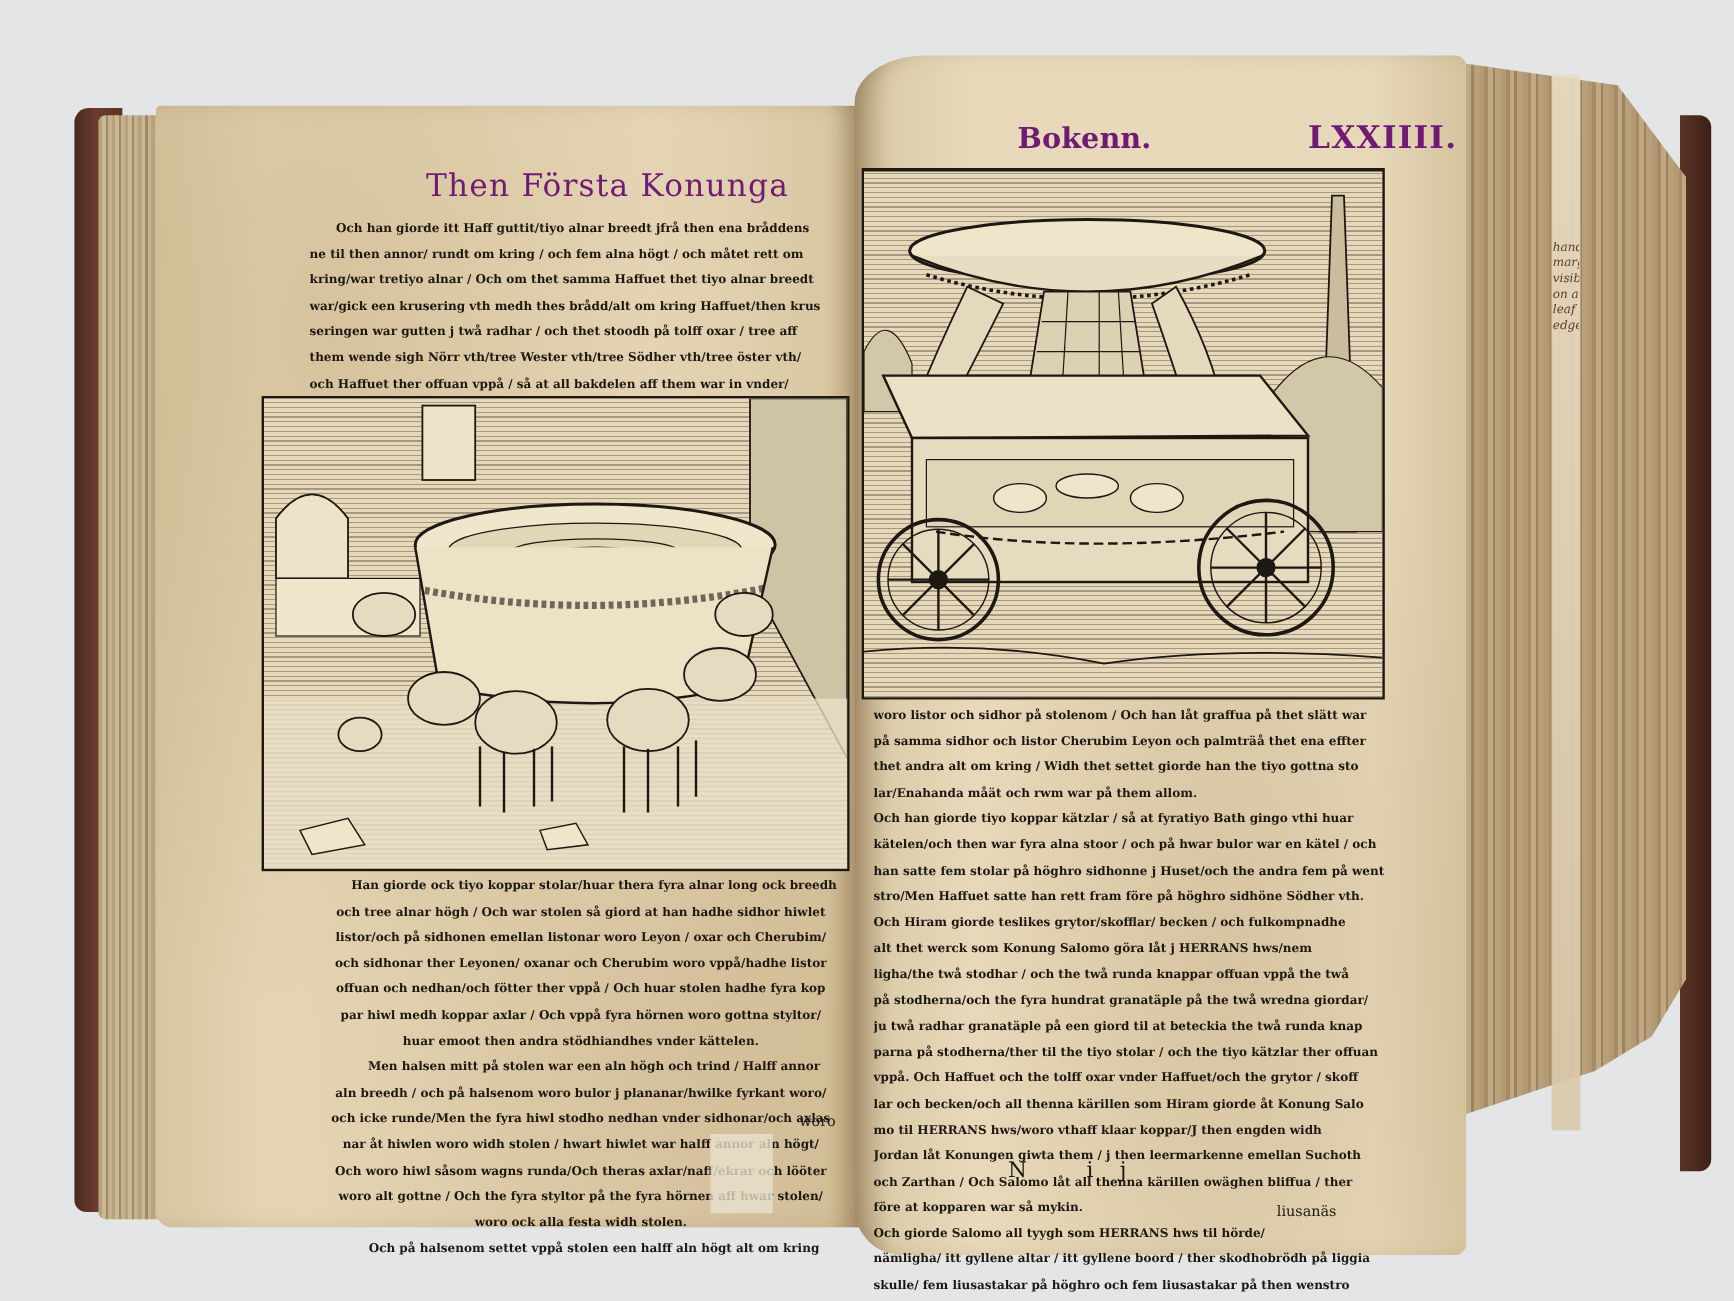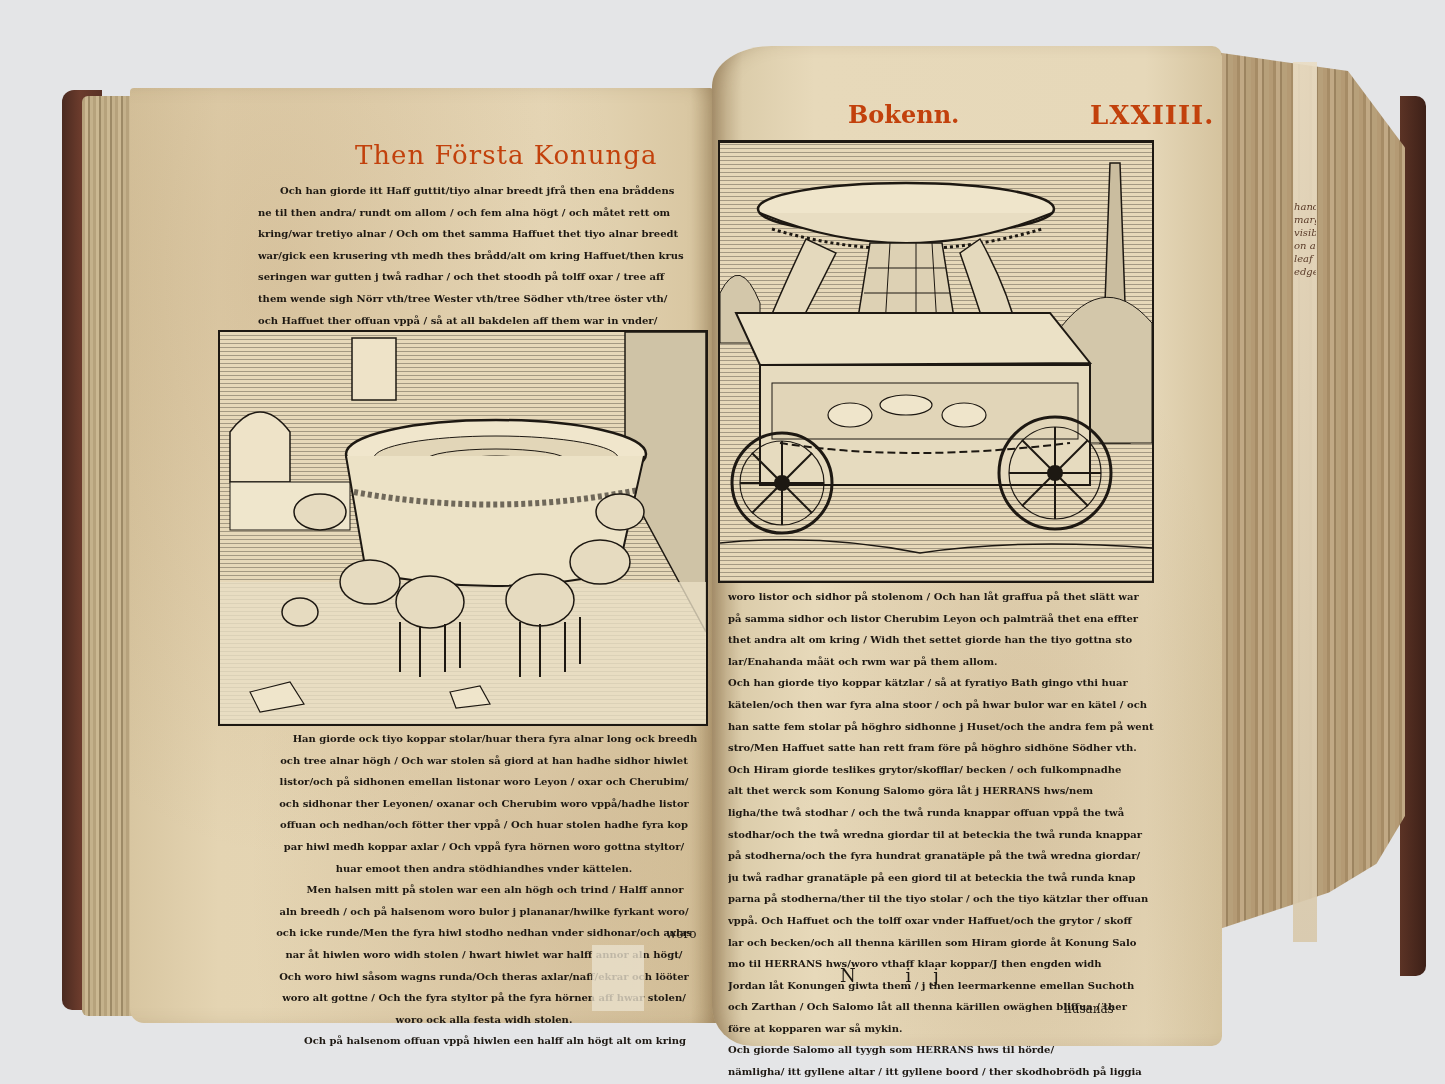--- a/index.html
+++ b/index.html
@@ -62,21 +62,21 @@
     opacity:.9;
   }
   .ms-text {
     position:absolute; left:1294px; top:200px; width:22px; height:260px;
     font-family:"DejaVu Serif", serif; font-style:italic;
     font-size:10px; line-height:13px; color:#5a3b28; overflow:hidden;
   }
 
   
   .running-head {
-    position:absolute; font-family:"DejaVu Serif", serif; color:#c2410c;
+    position:absolute; font-family:"DejaVu Serif", serif; color:#701a75;
     font-weight:bold;
   }
   .head-left { left:355px; top:140px; font-size:26px; font-weight:normal; letter-spacing:1px; }
   .head-right-a { left:848px; top:100px; font-size:24px; }
   .head-right-b { left:1090px; top:100px; font-size:26px; letter-spacing:1px; }
 
   .text-block {
     position:absolute; color:#1d1812;
     font-family:"DejaVu Serif", serif;
     font-size:10px; line-height:21.6px;
@@ -126,21 +126,21 @@
   <div class="page-left"></div>
   <div class="edge-right"></div>
   <div class="ms-strip"></div>
   <div class="ms-text">handwritten marginalia visible on a leaf edge</div>
   <div class="page-right"></div>
 
   <div class="running-head head-left">Then Första Konunga</div>
 
   <div class="text-block tb-left-top">
     <div class="indent">Och han giorde itt Haff guttit/tiyo alnar breedt jfrå then ena bråddens</div>
-    <div>ne til then andra/ rundt om allom / och fem alna högt / och måtet rett om</div>
+    <div>ne til then annor/ rundt om kring / och fem alna högt / och måtet rett om</div>
     <div>kring/war tretiyo alnar / Och om thet samma Haffuet thet tiyo alnar breedt</div>
     <div>war/gick een krusering vth medh thes brådd/alt om kring Haffuet/then krus</div>
     <div>seringen war gutten j twå radhar / och thet stoodh på tolff oxar / tree aff</div>
     <div>them wende sigh Nörr vth/tree Wester vth/tree Södher vth/tree öster vth/</div>
     <div>och Haffuet ther offuan vppå / så at all bakdelen aff them war in vnder/</div>
     <div>Tiockheten aff thy war een twäär hand/och brådden ther vppå war såsom</div>
     <div>brådden på en beghare/såsom een vthsprungen roos/och tw tusende Bath</div>
     <div>gick ther vthi.</div>
   </div>
 
@@ -199,21 +199,21 @@
     <div>offuan och nedhan/och fötter ther vppå / Och huar stolen hadhe fyra kop</div>
     <div>par hiwl medh koppar axlar / Och vppå fyra hörnen woro gottna styltor/</div>
     <div>huar emoot then andra stödhiandhes vnder kättelen.</div>
     <div class="indent">Men halsen mitt på stolen war een aln högh och trind / Halff annor</div>
     <div>aln breedh / och på halsenom woro bulor j plananar/hwilke fyrkant woro/</div>
     <div>och icke runde/Men the fyra hiwl stodho nedhan vnder sidhonar/och axlas</div>
     <div>nar åt hiwlen woro widh stolen / hwart hiwlet war halff annor aln högt/</div>
     <div>Och woro hiwl såsom wagns runda/Och theras axlar/naff/ekrar och lööter</div>
     <div>woro alt gottne / Och the fyra styltor på the fyra hörnen aff hwar stolen/</div>
     <div>woro ock alla festa widh stolen.</div>
-    <div class="indent">Och på halsenom offuan vppå hiwlen een halff aln högt alt om kring</div>
+    <div class="indent">Och på halsenom settet vppå stolen een halff aln högt alt om kring</div>
   </div>
   <div class="catchword-left">woro</div>
   <div class="paper-patch"></div>
 
   <div class="running-head head-right-a">Bokenn.</div>
   <div class="running-head head-right-b">LXXIIII.</div>
 
   <div class="woodcut woodcut-right">
     <svg width="432" height="438" viewBox="0 0 432 438">
 
@@ -276,21 +276,20 @@
     <div>på samma sidhor och listor Cherubim Leyon och palmträå thet ena effter</div>
     <div>thet andra alt om kring / Widh thet settet giorde han the tiyo gottna sto</div>
     <div>lar/Enahanda måät och rwm war på them allom.</div>
     <div>Och han giorde tiyo koppar kätzlar / så at fyratiyo Bath gingo vthi huar</div>
     <div>kätelen/och then war fyra alna stoor / och på hwar bulor war en kätel / och</div>
     <div>han satte fem stolar på höghro sidhonne j Huset/och the andra fem på went</div>
     <div>stro/Men Haffuet satte han rett fram före på höghro sidhöne Södher vth.</div>
     <div>Och Hiram giorde teslikes grytor/skofflar/ becken / och fulkompnadhe</div>
     <div>alt thet werck som Konung Salomo göra låt j HERRANS hws/nem</div>
     <div>ligha/the twå stodhar / och the twå runda knappar offuan vppå the twå</div>
-    <div>stodhar/och the twå wredna giordar til at beteckia the twå runda knappar</div>
     <div>på stodherna/och the fyra hundrat granatäple på the twå wredna giordar/</div>
     <div>ju twå radhar granatäple på een giord til at beteckia the twå runda knap</div>
     <div>parna på stodherna/ther til the tiyo stolar / och the tiyo kätzlar ther offuan</div>
     <div>vppå. Och Haffuet och the tolff oxar vnder Haffuet/och the grytor / skoff</div>
     <div>lar och becken/och all thenna kärillen som Hiram giorde åt Konung Salo</div>
     <div>mo til HERRANS hws/woro vthaff klaar koppar/J then engden widh</div>
     <div>Jordan låt Konungen giwta them / j then leermarkenne emellan Suchoth</div>
     <div>och Zarthan / Och Salomo låt all thenna kärillen owäghen bliffua / ther</div>
     <div>före at kopparen war så mykin.</div>
     <div>Och giorde Salomo all tyygh som HERRANS hws til hörde/</div>

